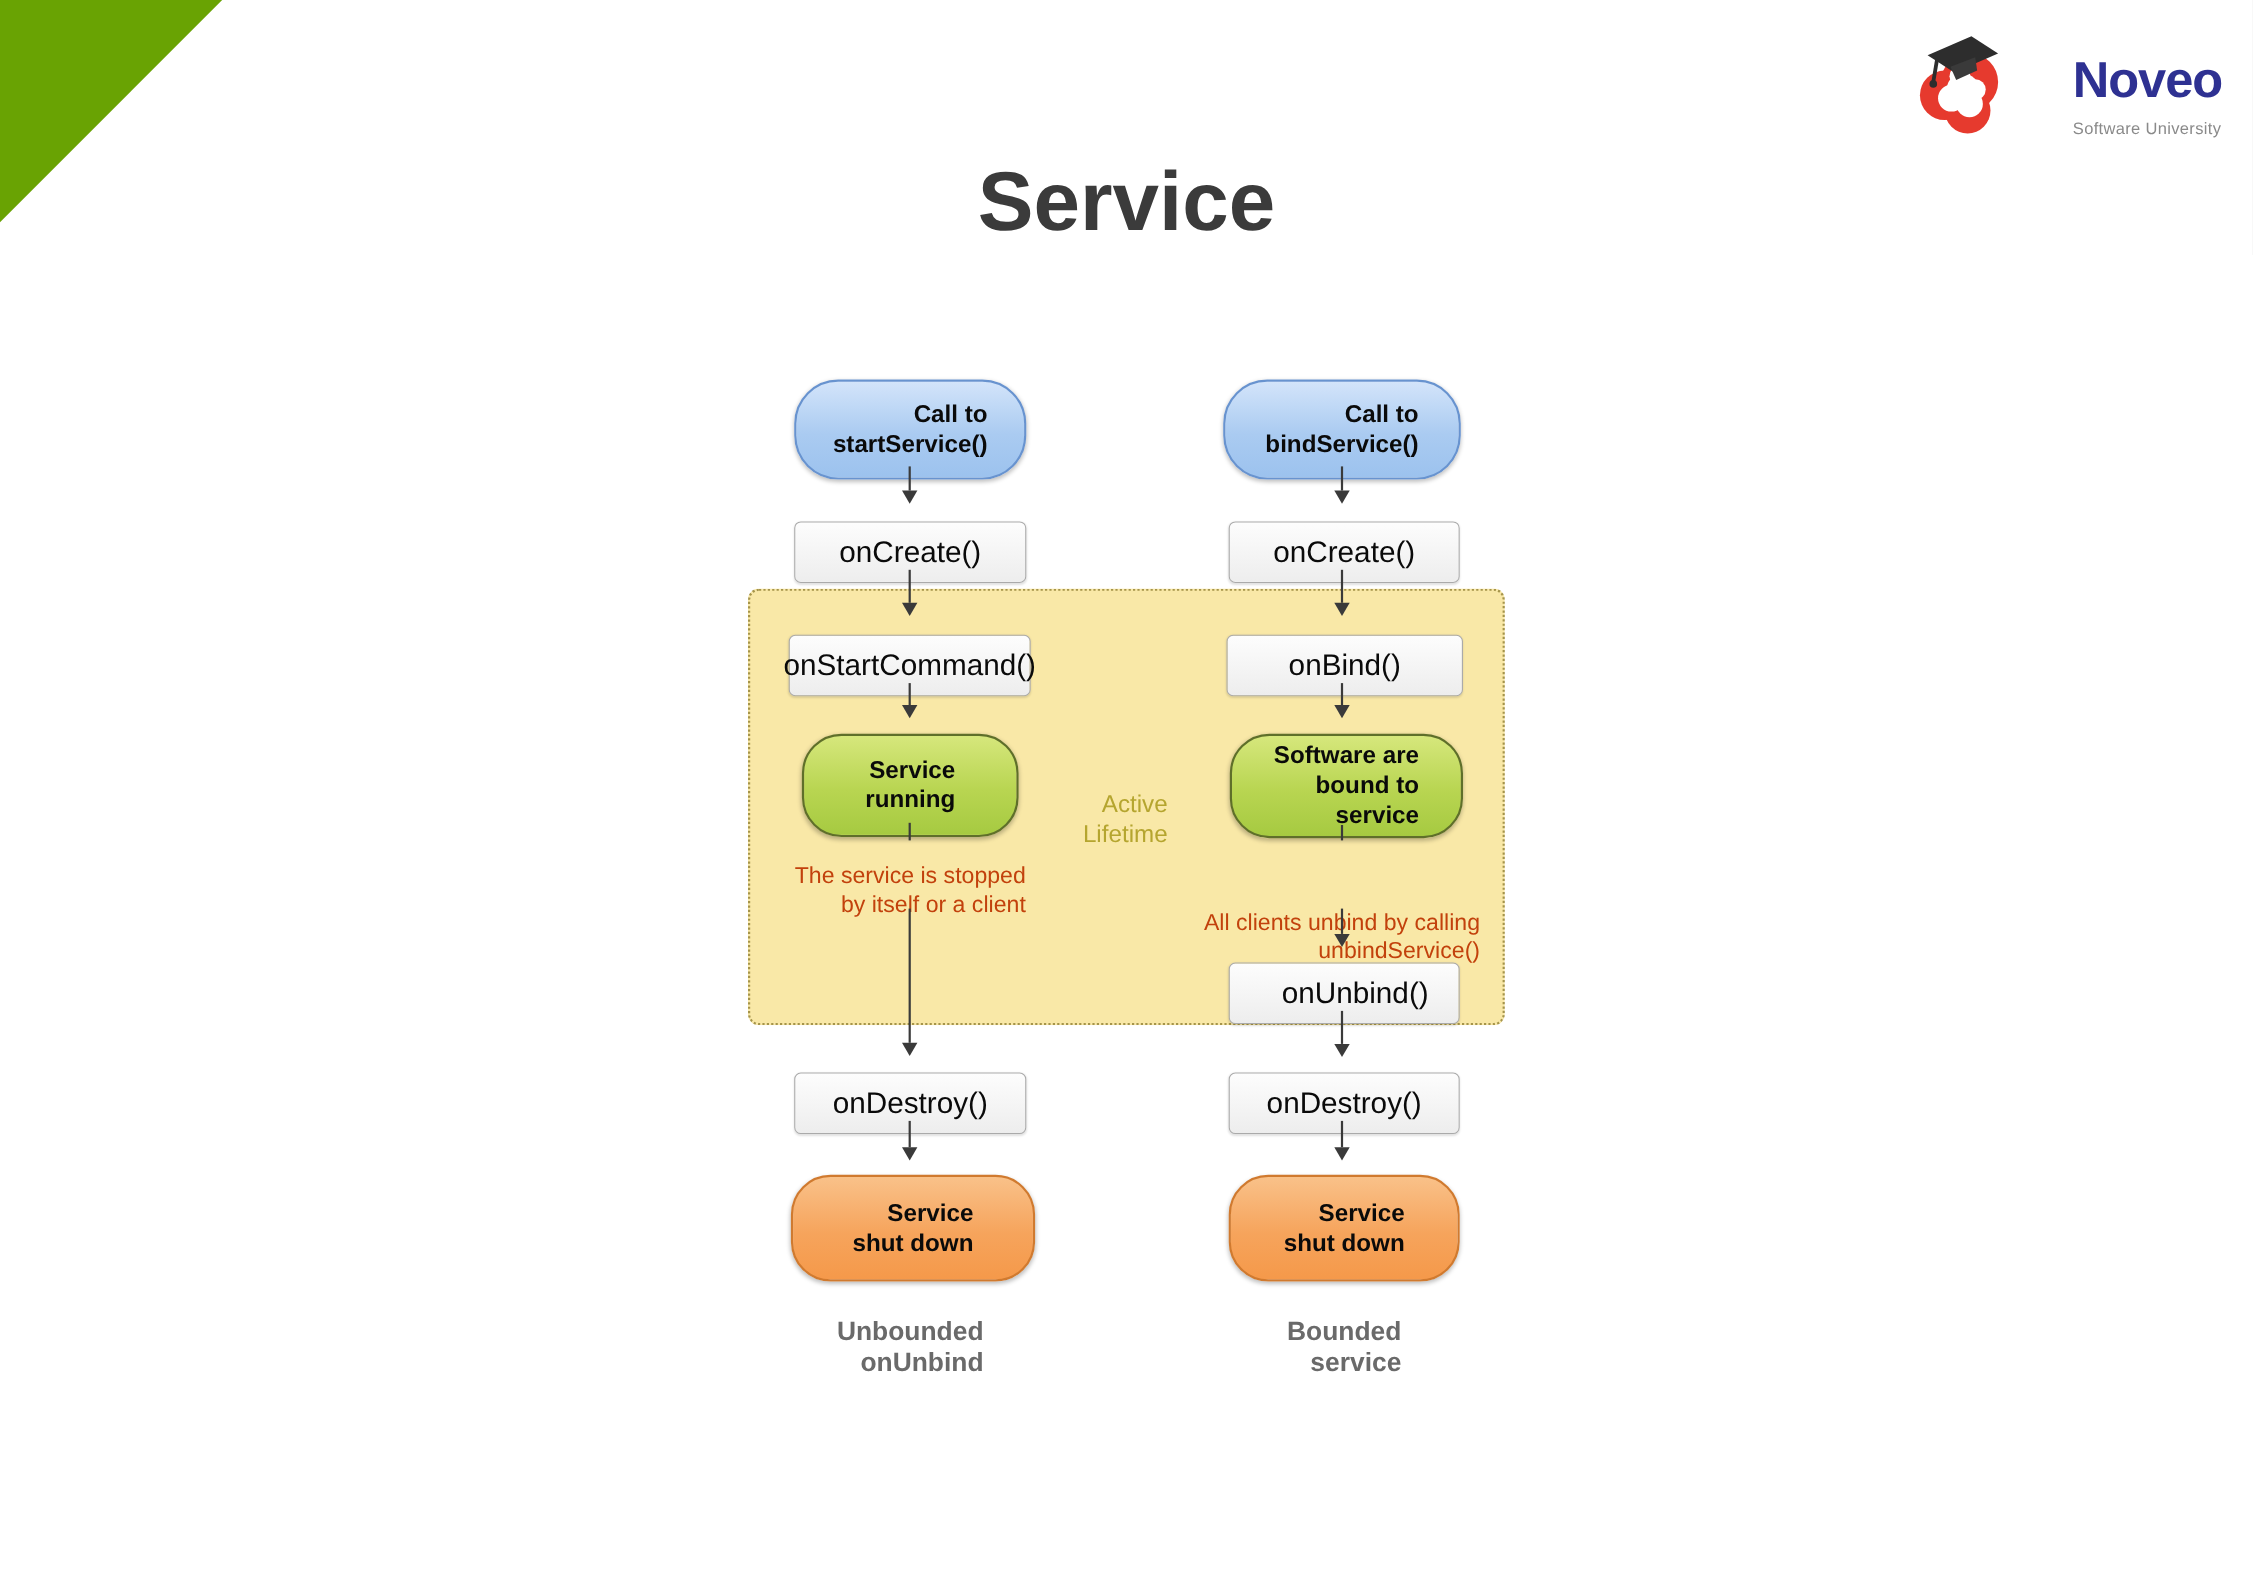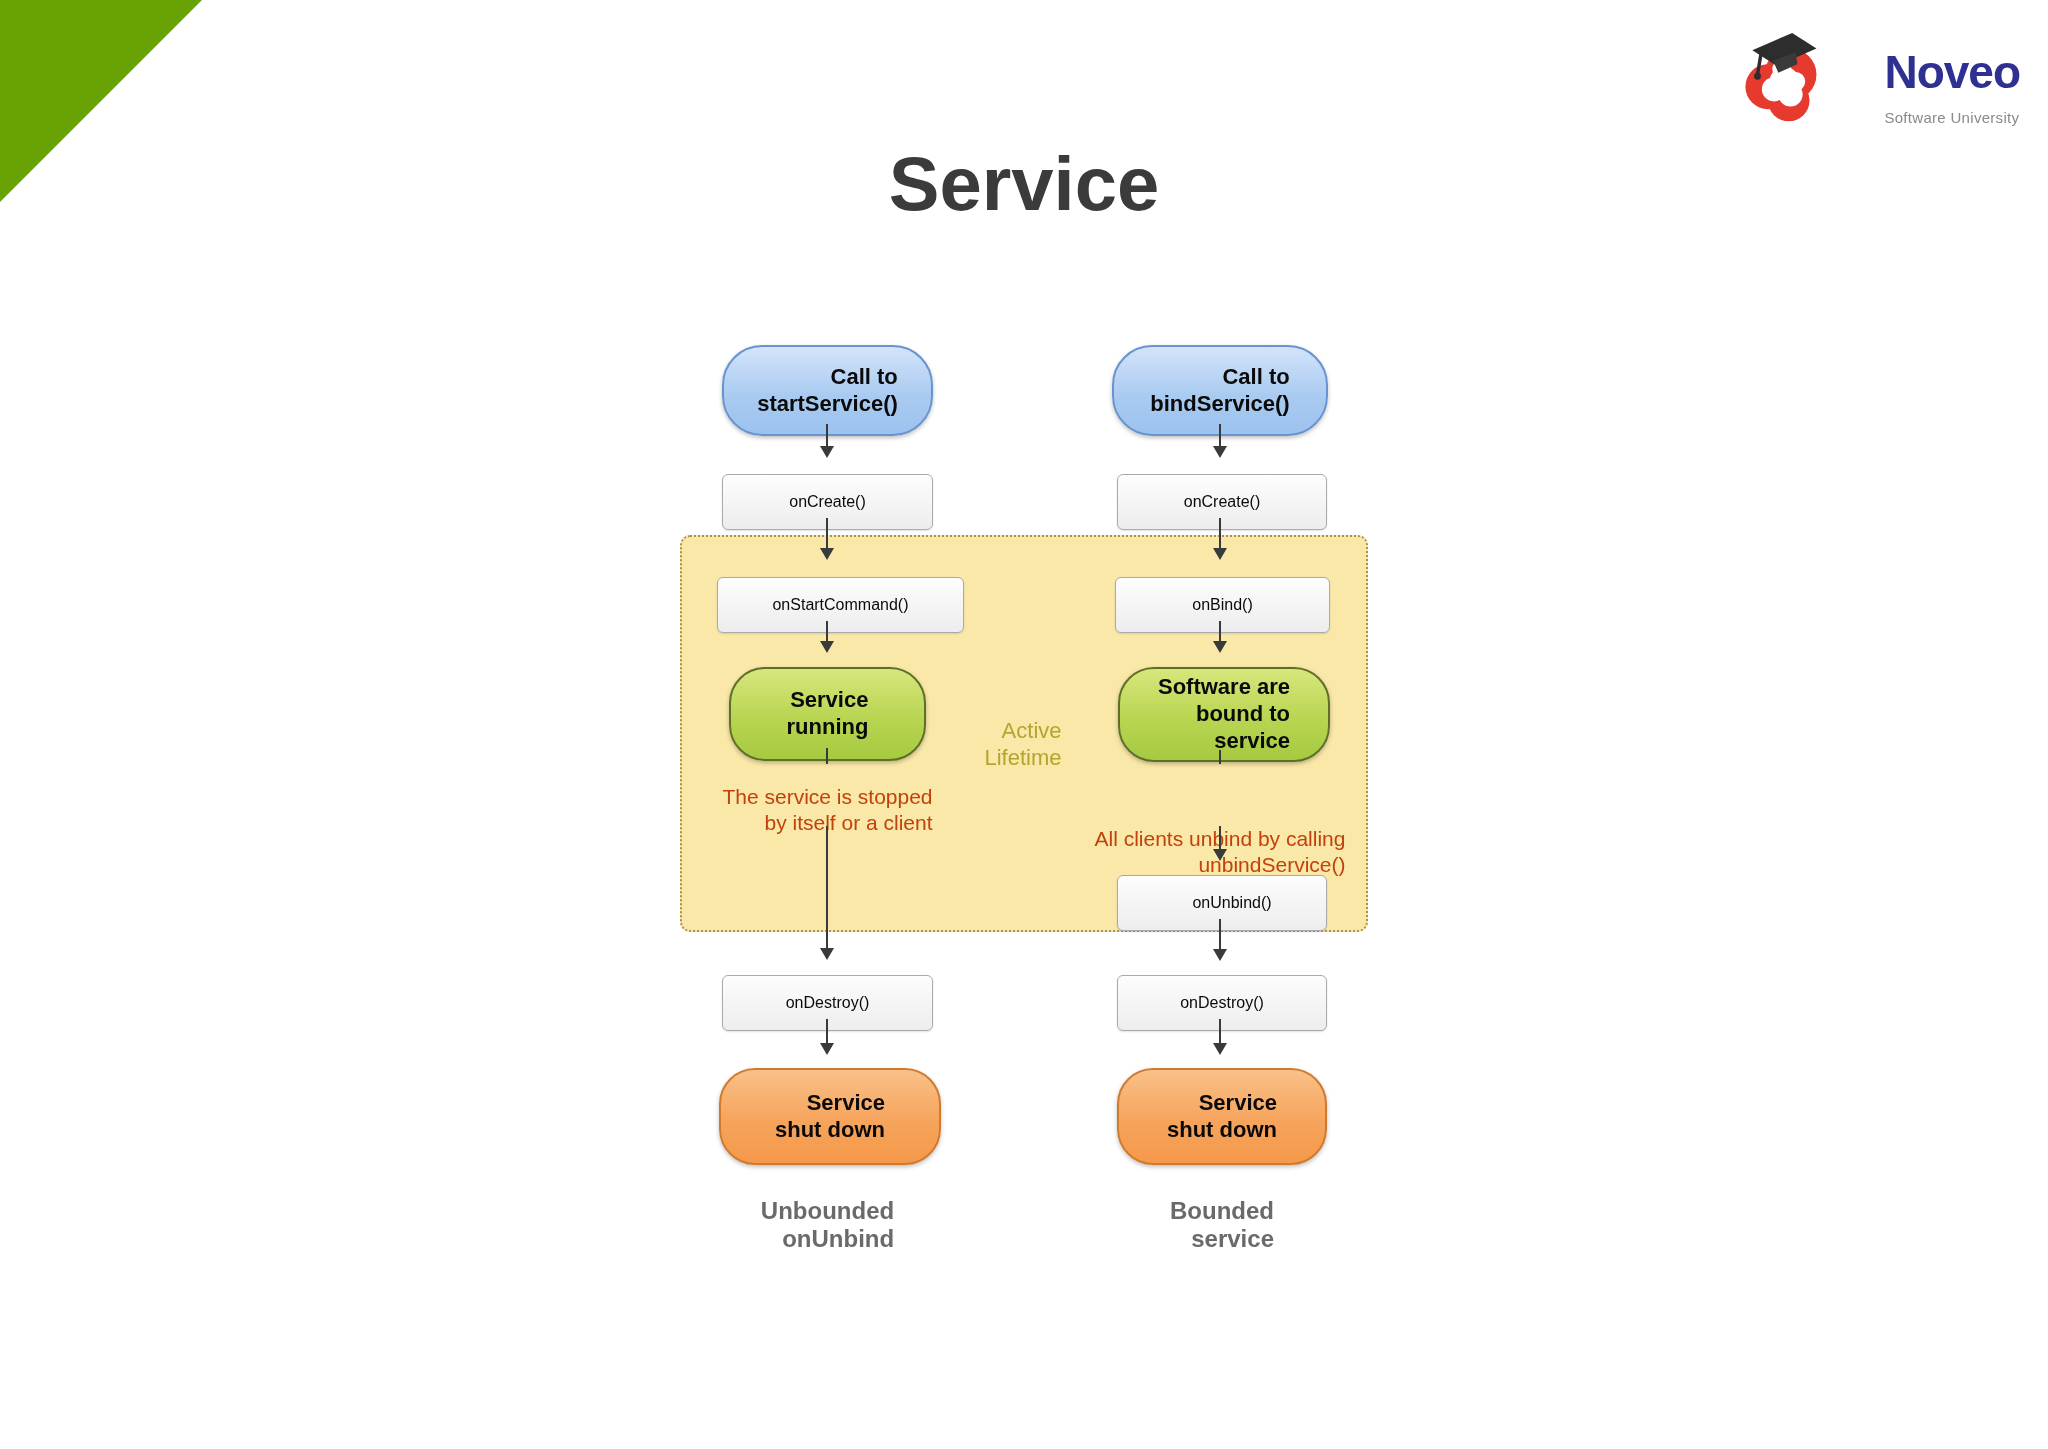--- a/index.html
+++ b/index.html
@@ -38,21 +38,21 @@
   }
 
   
   .node {
     position:absolute; display:flex; align-items:center; justify-content:center;
     text-align:right; white-space:pre-line; box-sizing:border-box; line-height:1.22;margin-top:12px;
   }
   .box {
     background:linear-gradient(#fdfdfd,#ededed);
     border:1.5px solid #aaaaaa; border-radius:6px;
-    font-size:16px; color:#0a0a0a;
+    font-size:27px; color:#0a0a0a;
     box-shadow:0 1px 2px rgba(0,0,0,0.12);
   }
   .pill { font-weight:bold; font-size:22px; color:#0a0a0a; box-shadow:0 2px 4px rgba(0,0,0,0.25); }
   .pill-blue {
     background:linear-gradient(180deg,#d3e4fa 0%,#aacbf1 55%,#9cc2ee 100%);
     border:2px solid #6893cf; border-radius:40px;
   }
   .pill-green {
     background:linear-gradient(180deg,#d6e77c 0%,#b8d551 55%,#a6ca41 100%);
     border:2px solid #5f6f2a; border-radius:36px;
@@ -70,21 +70,21 @@
     content:''; position:absolute; left:50%; bottom:0;
     transform:translate(-50%,100%);
     border-left:7px solid transparent; border-right:7px solid transparent;
     border-top:12px solid #3a3a3a;
   }
   .arrow.no-head::after { display:none; }
 
   
   #n-l-call      { left:722px;  top:333px;  width:211px; height:91px; }
   #n-l-oncreate  { left:722px;  top:462px;  width:211px; height:56px; }
-  #n-l-onstart   { left:717px;  top:565px;  width:247px; height:56px; }
+  #n-l-onstart   { left:717px;  top:565px;  width:220px; height:56px; }
   #n-l-running   { left:729px;  top:655px;  width:197px; height:94px; }
   #n-l-caption   { left:690px;  top:770px;  width:275px; height:56px; }
   #n-l-ondestroy { left:722px;  top:963px;  width:211px; height:56px; }
   #n-l-shutdown  { left:719px;  top:1056px; width:222px; height:97px; }
   #n-l-footer    { left:729px;  top:1183px; width:197px; height:60px; }
 
   
   #n-r-call      { left:1112px; top:333px;  width:216px; height:91px; }
   #n-r-oncreate  { left:1117px; top:462px;  width:210px; height:56px; }
   #n-r-onbind    { left:1115px; top:565px;  width:215px; height:56px; }

